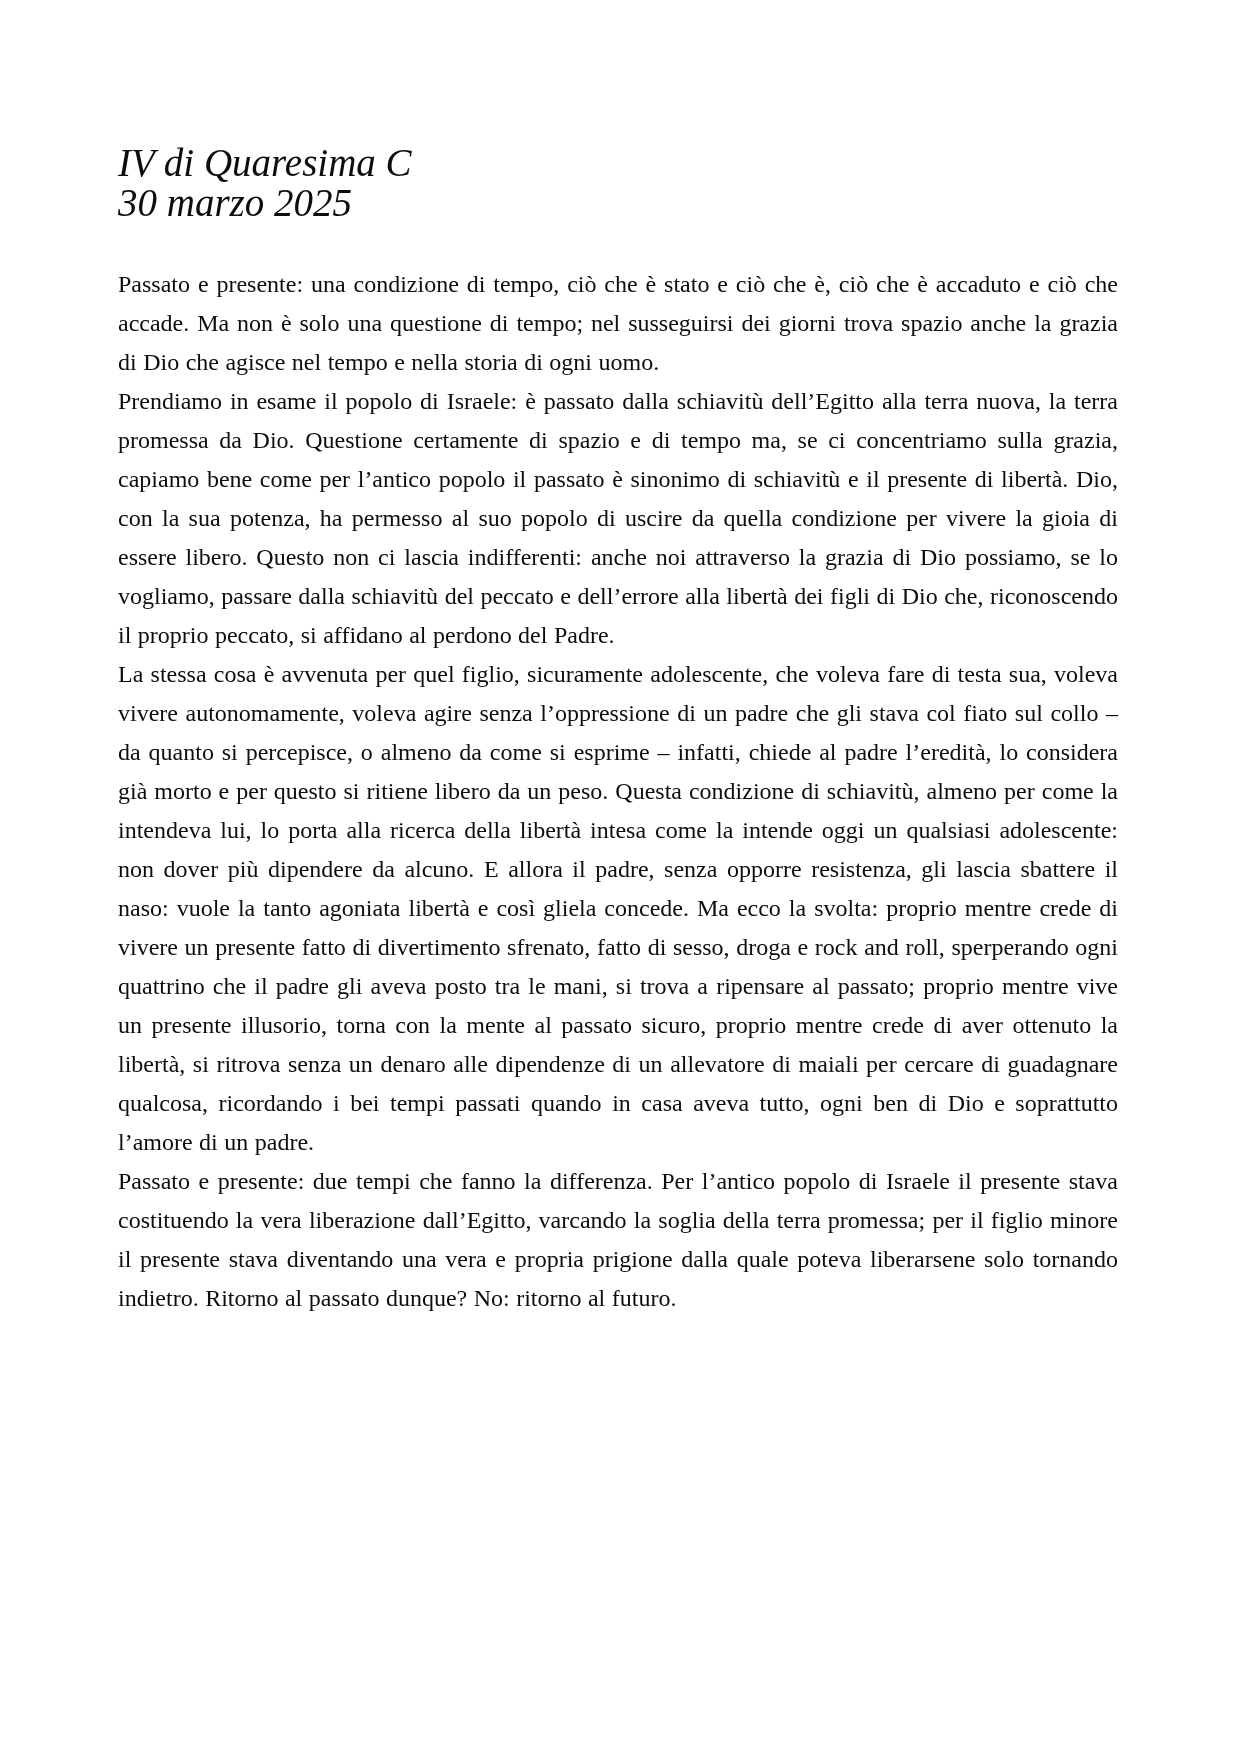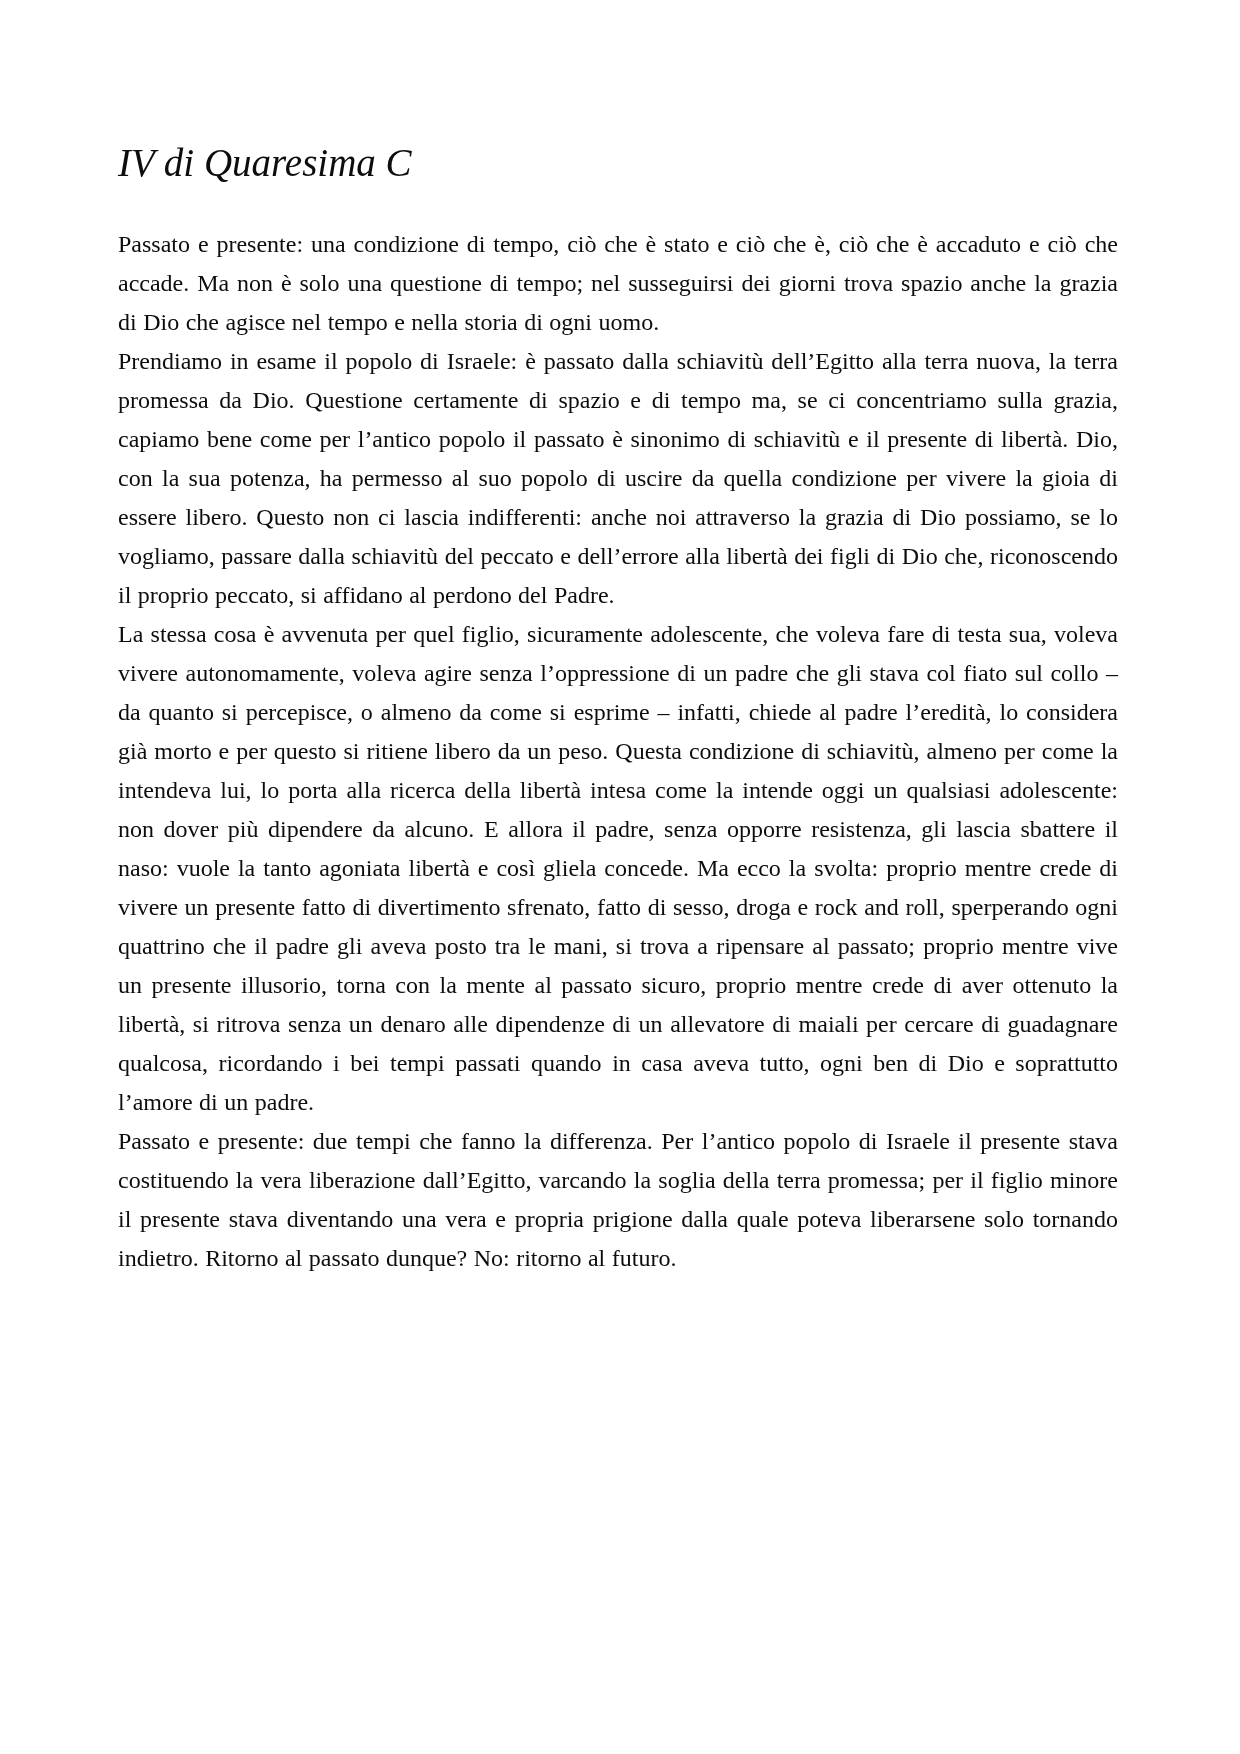--- a/index.html
+++ b/index.html
@@ -43,20 +43,21 @@
   }
 </style>
 </head>
 <body>
 
 <div class="page">
   <div class="content">
 
     <div class="doc-header">
       <div class="header-line">IV di Quaresima C</div>
+      <div class="header-line">30 marzo 2025</div>
     </div>
 
     <div class="header-gap"></div>
 
     <div class="doc-body">
       <p>Passato e presente: una condizione di tempo, ciò che è stato e ciò che è, ciò che è accaduto e ciò che accade. Ma non è solo una questione di tempo; nel susseguirsi dei giorni trova spazio anche la grazia di Dio che agisce nel tempo e nella storia di ogni uomo.</p>
       <p>Prendiamo in esame il popolo di Israele: è passato dalla schiavitù dell’Egitto alla terra nuova, la terra promessa da Dio. Questione certamente di spazio e di tempo ma, se ci concentriamo sulla grazia, capiamo bene come per l’antico popolo il passato è sinonimo di schiavitù e il presente di libertà. Dio, con la sua potenza, ha permesso al suo popolo di uscire da quella condizione per vivere la gioia di essere libero. Questo non ci lascia indifferenti: anche noi attraverso la grazia di Dio possiamo, se lo vogliamo, passare dalla schiavitù del peccato e dell’errore alla libertà dei figli di Dio che, riconoscendo il proprio peccato, si affidano al perdono del Padre.</p>
       <p>La stessa cosa è avvenuta per quel figlio, sicuramente adolescente, che voleva fare di testa sua, voleva vivere autonomamente, voleva agire senza l’oppressione di un padre che gli stava col fiato sul collo – da quanto si percepisce, o almeno da come si esprime – infatti, chiede al padre l’eredità, lo considera già morto e per questo si ritiene libero da un peso. Questa condizione di schiavitù, almeno per come la intendeva lui, lo porta alla ricerca della libertà intesa come la intende oggi un qualsiasi adolescente: non dover più dipendere da alcuno. E allora il padre, senza opporre resistenza, gli lascia sbattere il naso: vuole la tanto agoniata libertà e così gliela concede. Ma ecco la svolta: proprio mentre crede di vivere un presente fatto di divertimento sfrenato, fatto di sesso, droga e rock and roll, sperperando ogni quattrino che il padre gli aveva posto tra le mani, si trova a ripensare al passato; proprio mentre vive un presente illusorio, torna con la mente al passato sicuro, proprio mentre crede di aver ottenuto la libertà, si ritrova senza un denaro alle dipendenze di un allevatore di maiali per cercare di guadagnare qualcosa, ricordando i bei tempi passati quando in casa aveva tutto, ogni ben di Dio e soprattutto l’amore di un padre.</p>
       <p>Passato e presente: due tempi che fanno la differenza. Per l’antico popolo di Israele il presente stava costituendo la vera liberazione dall’Egitto, varcando la soglia della terra promessa; per il figlio minore il presente stava diventando una vera e propria prigione dalla quale poteva liberarsene solo tornando indietro. Ritorno al passato dunque? No: ritorno al futuro.</p>
     </div>

